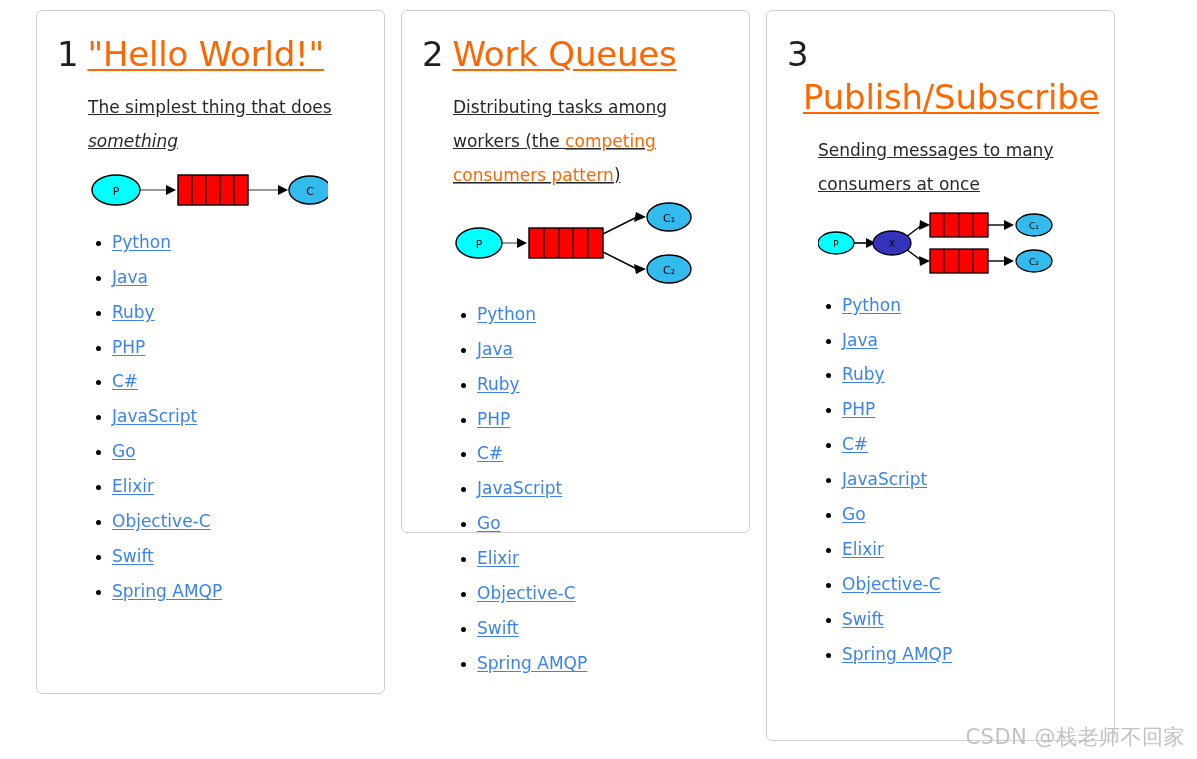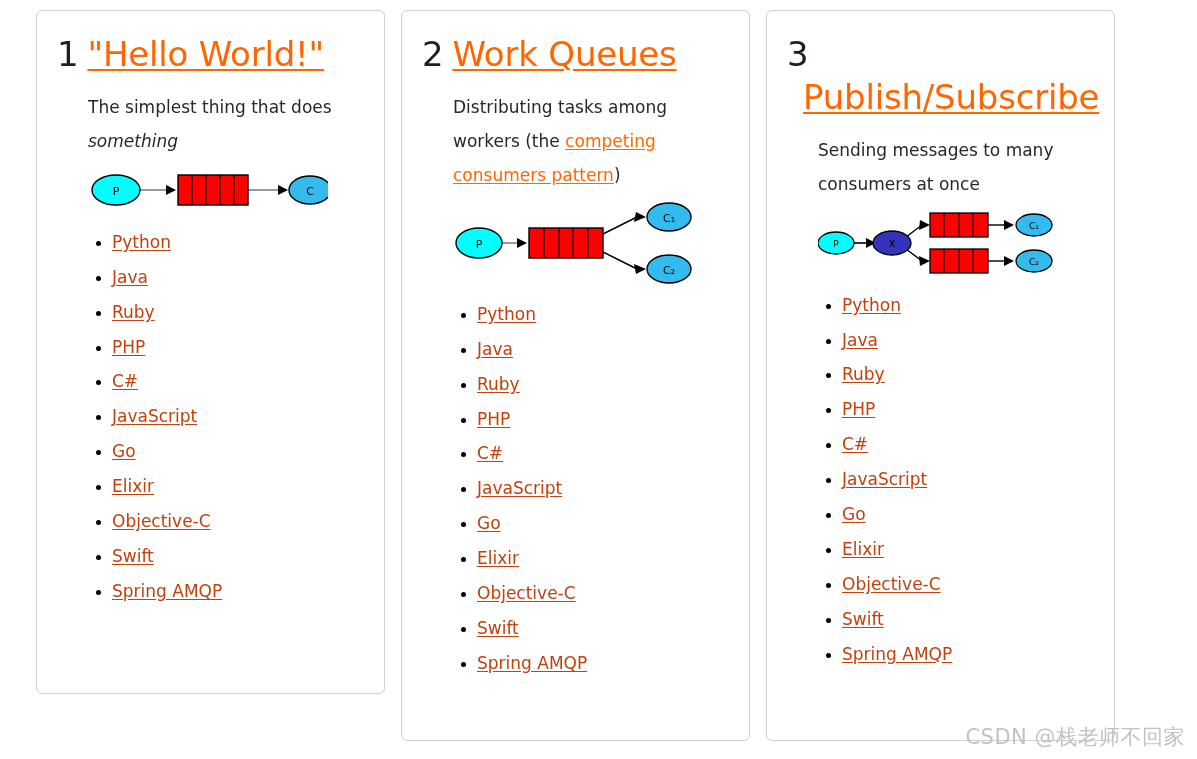--- a/index.html
+++ b/index.html
@@ -32,21 +32,21 @@
   .card {
     border: 1px solid #d0d0d0;
     border-radius: 6px;
     background: #fff;
     box-sizing: border-box;
     padding: 22px 20px 20px 20px;
     flex: 0 0 349px;
     max-width: 349px;
   }
   .card--one   { height: 684px; }
-  .card--two   { height: 731px; }
+  .card--two   { height: 523px; }
   .card--three { height: 731px; }
 
   .card-heading {
     margin: 0 0 8px 0;
     font-size: 34px;
     line-height: 1.26;
     font-weight: 400;
     color: #1b1f23;
     letter-spacing: -0.2px;
     white-space: nowrap;
@@ -74,20 +74,21 @@
   .card-body {
     padding-left: 31px;
     padding-right: 4px;
   }
 
   .card-desc {
     margin: 14px 0 0 0;
     font-size: 17px;
     line-height: 2.0;
     color: #24292e;
+    text-decoration: underline;
   }
   .card-desc em { font-style: italic; }
   .inline-link {
     color: #ff6600;
     text-decoration: underline;
     text-underline-offset: 2px;
     cursor: pointer;
   }
 
   .diagram-wrap {
@@ -99,21 +100,21 @@
     margin: 14px 0 0 0;
     padding-left: 24px;
   }
   .lang-list li {
     margin: 0 0 14.5px 0;
     font-size: 17px;
     line-height: 1.2;
   }
   .lang-list li::marker { color: #000; font-size: 15px; }
   .lang-link {
-    color: #c2410c;
+    color: #3b82f6;
     text-decoration: underline;
     text-underline-offset: 2px;
     cursor: pointer;
   }
 
   .watermark {
     position: absolute;
     right: 12px;
     bottom: 8px;
     font-size: 21px;

